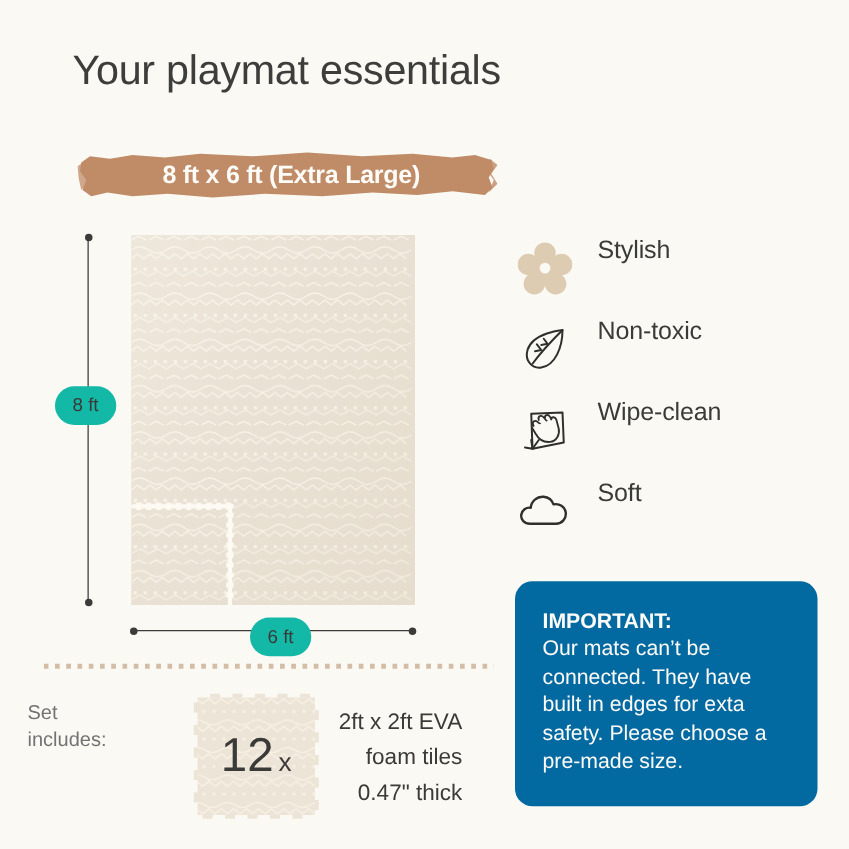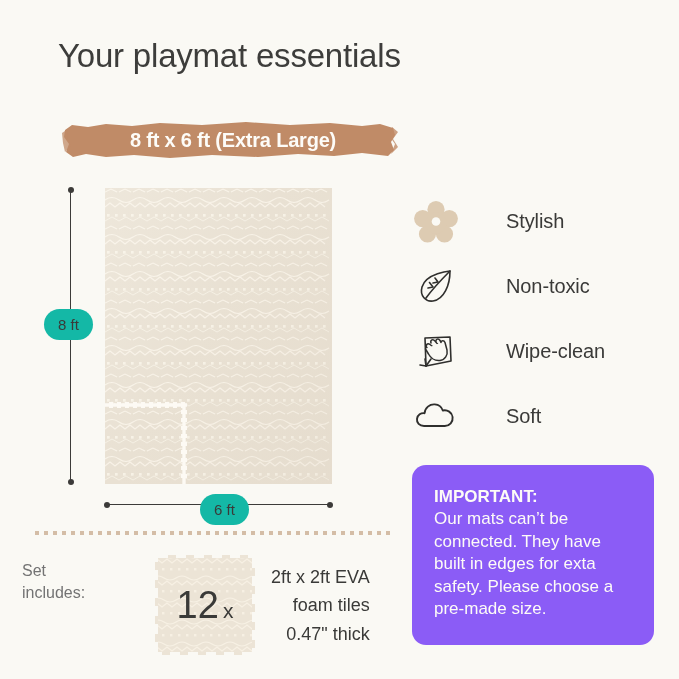--- a/index.html
+++ b/index.html
@@ -171,23 +171,21 @@
 
   
   .features {
     position: absolute;
     left: 414px;
     top: 189px;
     width: 250px;
   }
   .feature-row {
     display: flex;
-    align-items: center;
     height: 65px;
-    gap: 28px;
   }
   .feature-icon {
     width: 54px;
     height: 52px;
     flex: 0 0 54px;
     display: flex;
     align-items: center;
     justify-content: flex-start;
   }
   .feature-label {
@@ -198,21 +196,21 @@
     margin-left: 10px;
   }
 
   
   .note {
     position: absolute;
     left: 412px;
     top: 465px;
     width: 242px;
     height: 180px;
-    background: #8b5cf6;
+    background: #0369a1;
     border-radius: 14px;
     box-sizing: border-box;
     padding: 21px 20px 0 22px;
   }
   .note-title {
     color: #fdfbf7;
     font-size: 17px;
     font-weight: 700;
     line-height: 1.32;
     margin: 0 0 0 0;

